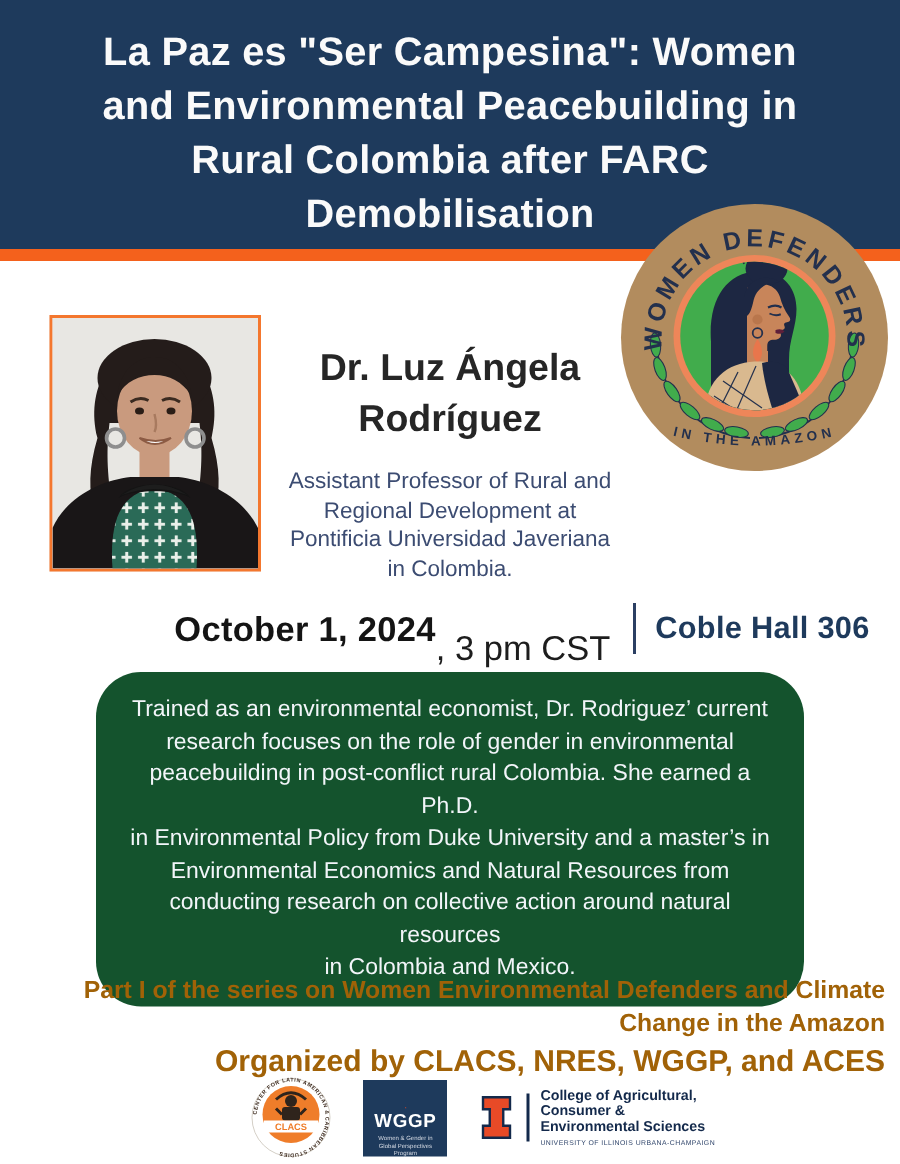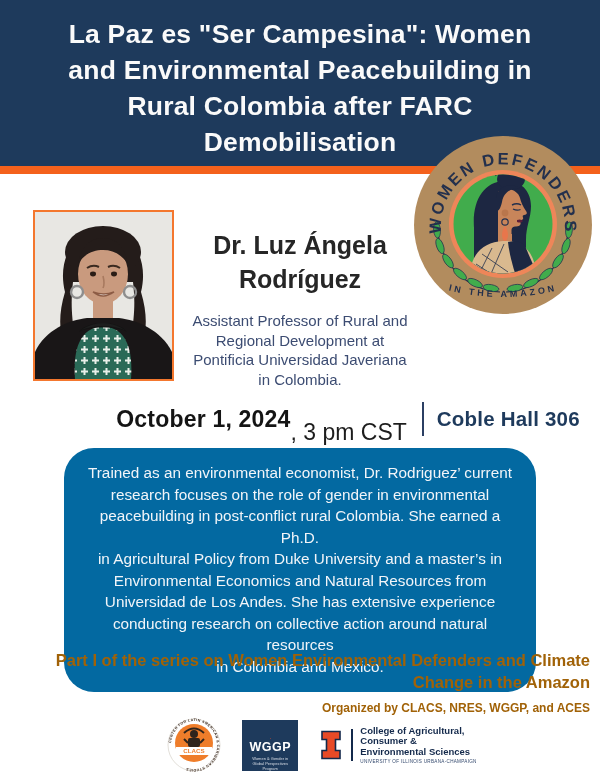--- a/index.html
+++ b/index.html
@@ -31,29 +31,29 @@
     position:absolute;left:0;top:398px;width:600px;height:42px;
     display:flex;align-items:center;justify-content:center;padding-left:48px;
   }
   .date-bold{color:#141414;font-size:23px;font-weight:bold;letter-spacing:.2px;}
   .date-time{color:#1d1d1d;font-size:23px;font-weight:normal;margin-top:26px;}
   .date-divider{width:2px;height:34px;background:#2b3f63;margin:0 13px 0 15px;}
   .date-location{color:#1e3a5c;font-size:20.5px;font-weight:bold;letter-spacing:.2px;}
   
   .bio-box{
     position:absolute;left:64px;top:448px;width:472px;box-sizing:border-box;
-    background:#0369a1;border-radius:30px;padding:14px 18px 15px;
+    background:#14532d;border-radius:30px;padding:14px 18px 15px;
     color:#f2f5f9;font-size:15.3px;line-height:21.5px;text-align:center;
   }
   
   .series-block{
     position:absolute;left:10px;top:649px;width:580px;text-align:right;
     color:#a16207;font-weight:bold;font-size:16.5px;line-height:22px;
   }
-  .organized{margin-top:4px;font-size:12px;}
+  .organized{margin-top:4px;font-size:20px;}
   
   .logos-row{
     position:absolute;left:0;top:716px;width:600px;height:58px;
     display:flex;align-items:center;justify-content:center;gap:21px;
     transform:translateX(22px);
   }
   .logo-clacs{width:54px;height:56px;}
   .logo-wggp{
     width:56px;height:51px;background:#1e3a5c;display:flex;flex-direction:column;
     align-items:center;justify-content:flex-start;padding-top:18px;box-sizing:border-box;
@@ -212,23 +212,22 @@
     <span class="date-bold">October 1, 2024</span>
     <span class="date-time">, 3 pm CST</span>
     <span class="date-divider"></span>
     <span class="date-location">Coble Hall 306</span>
   </div>
 
   <div class="bio-box">
       <div>Trained as an environmental economist, Dr. Rodriguez’ current</div>
       <div>research focuses on the role of gender in environmental</div>
       <div>peacebuilding in post-conflict rural Colombia. She earned a Ph.D.</div>
-      <div>in Agricultural Policy from Duke University and a master’s in</div>
+      <div>in Environmental Policy from Duke University and a master’s in</div>
       <div>Environmental Economics and Natural Resources from</div>
-      <div>Universidad de Los Andes. She has extensive experience</div>
       <div>conducting research on collective action around natural resources</div>
       <div>in Colombia and Mexico.</div>
     </div>
 
   <div class="series-block">
     <div>
         <div>Part I of the series on Women Environmental Defenders and Climate</div>
         <div>Change in the Amazon</div>
       </div>
     <div class="organized">Organized by CLACS, NRES, WGGP, and ACES</div>

